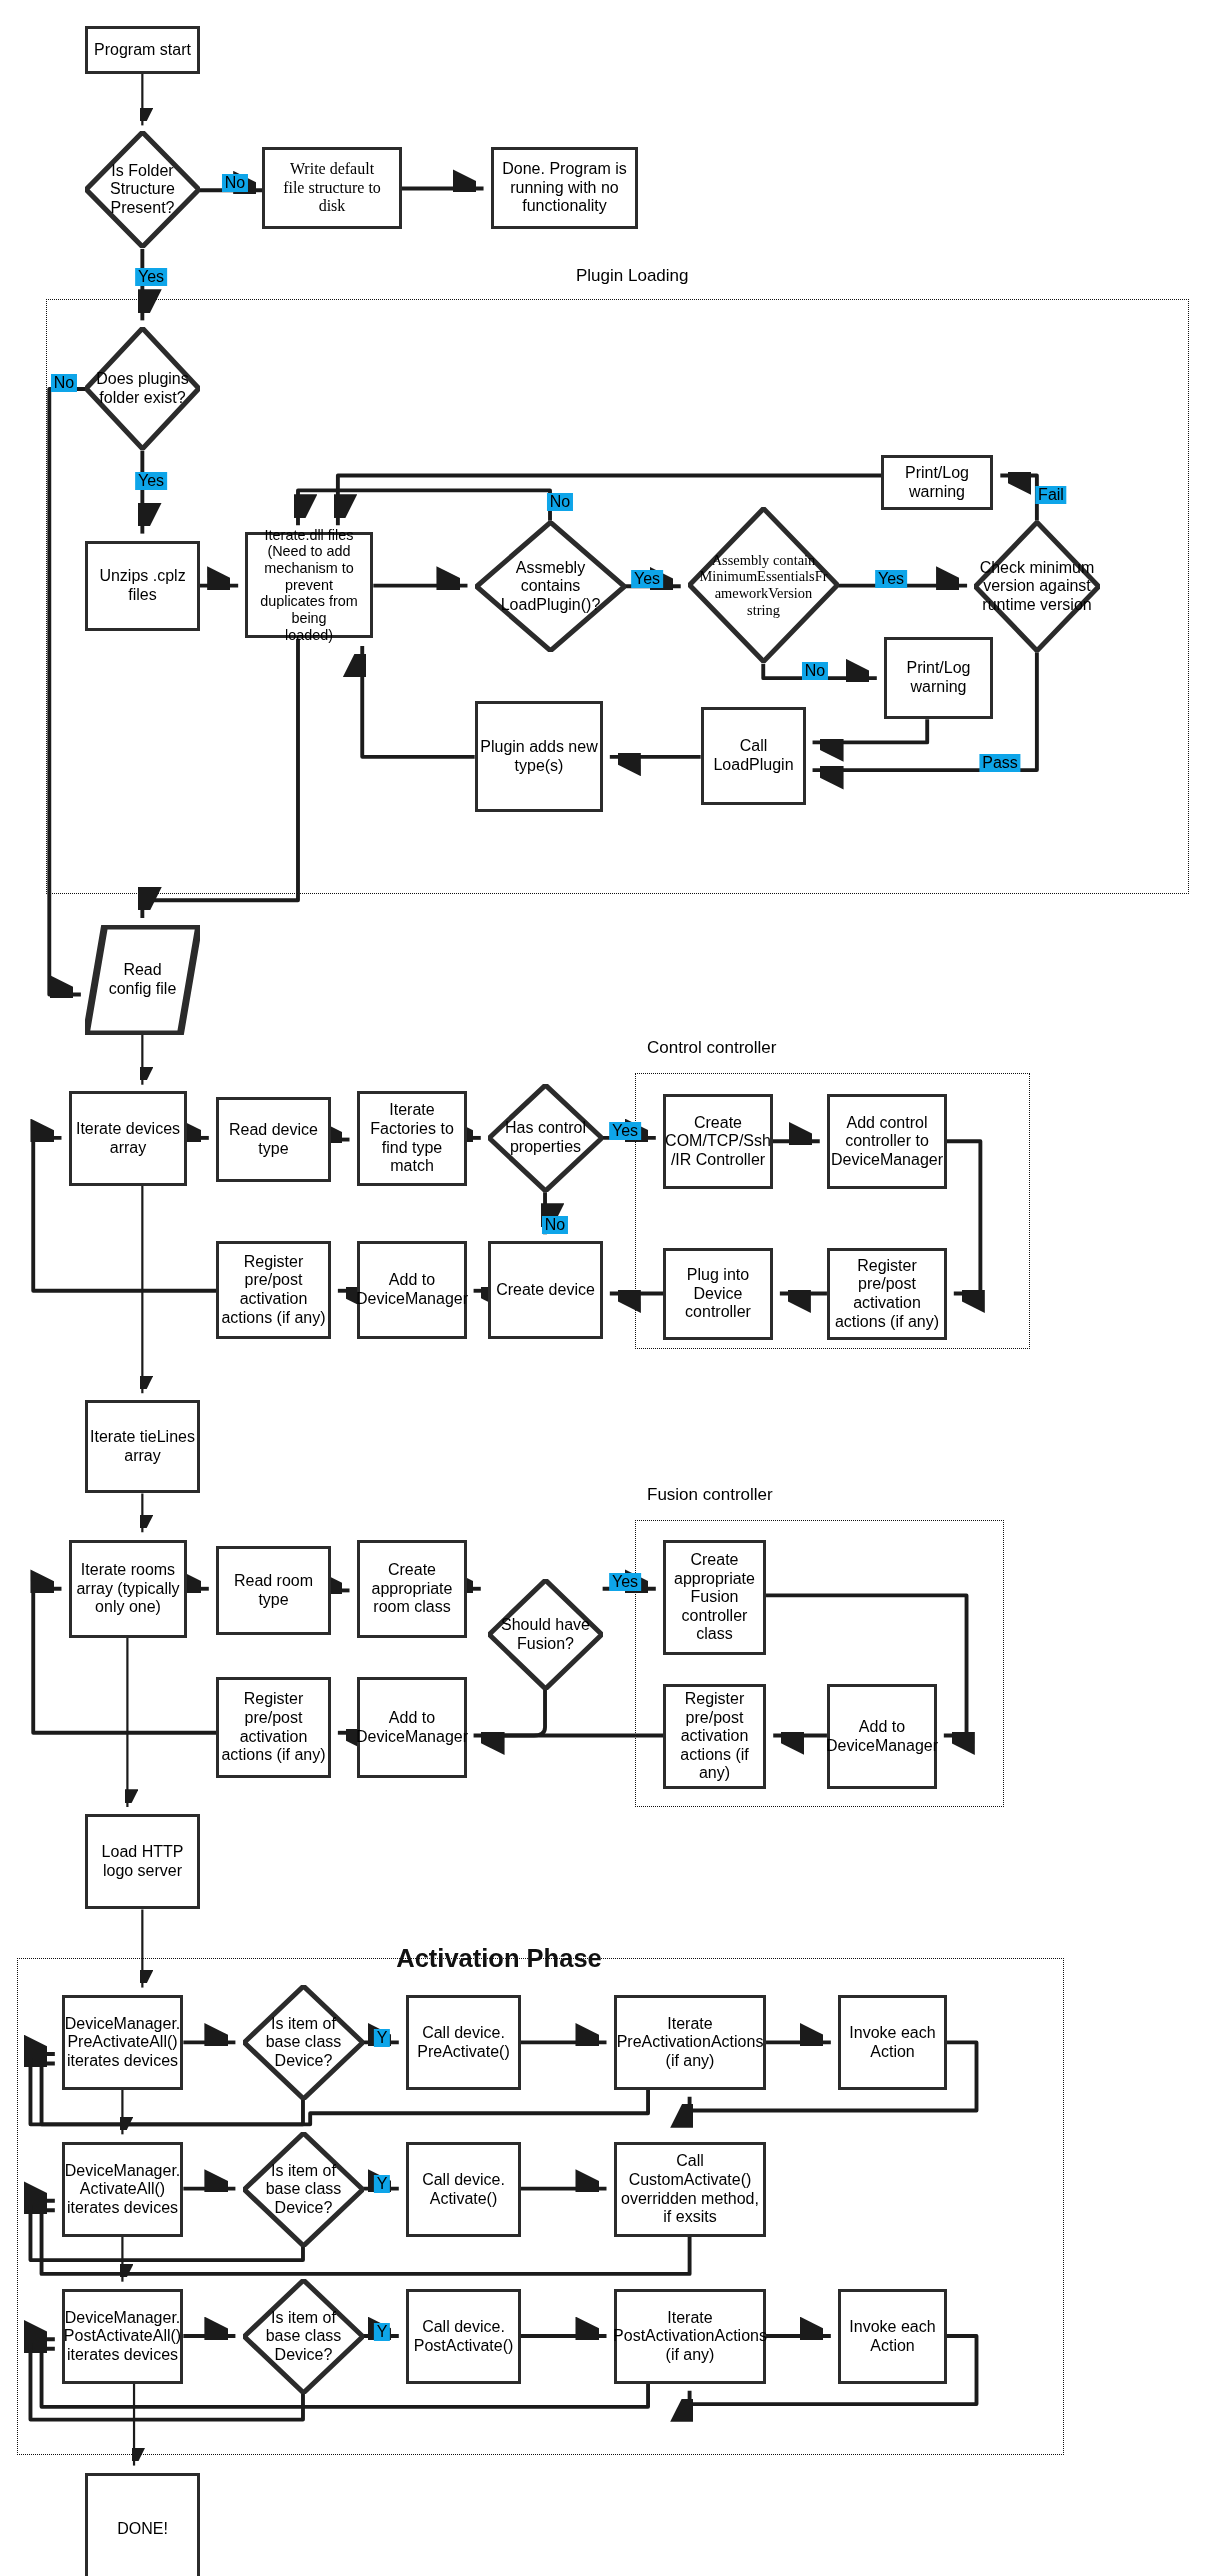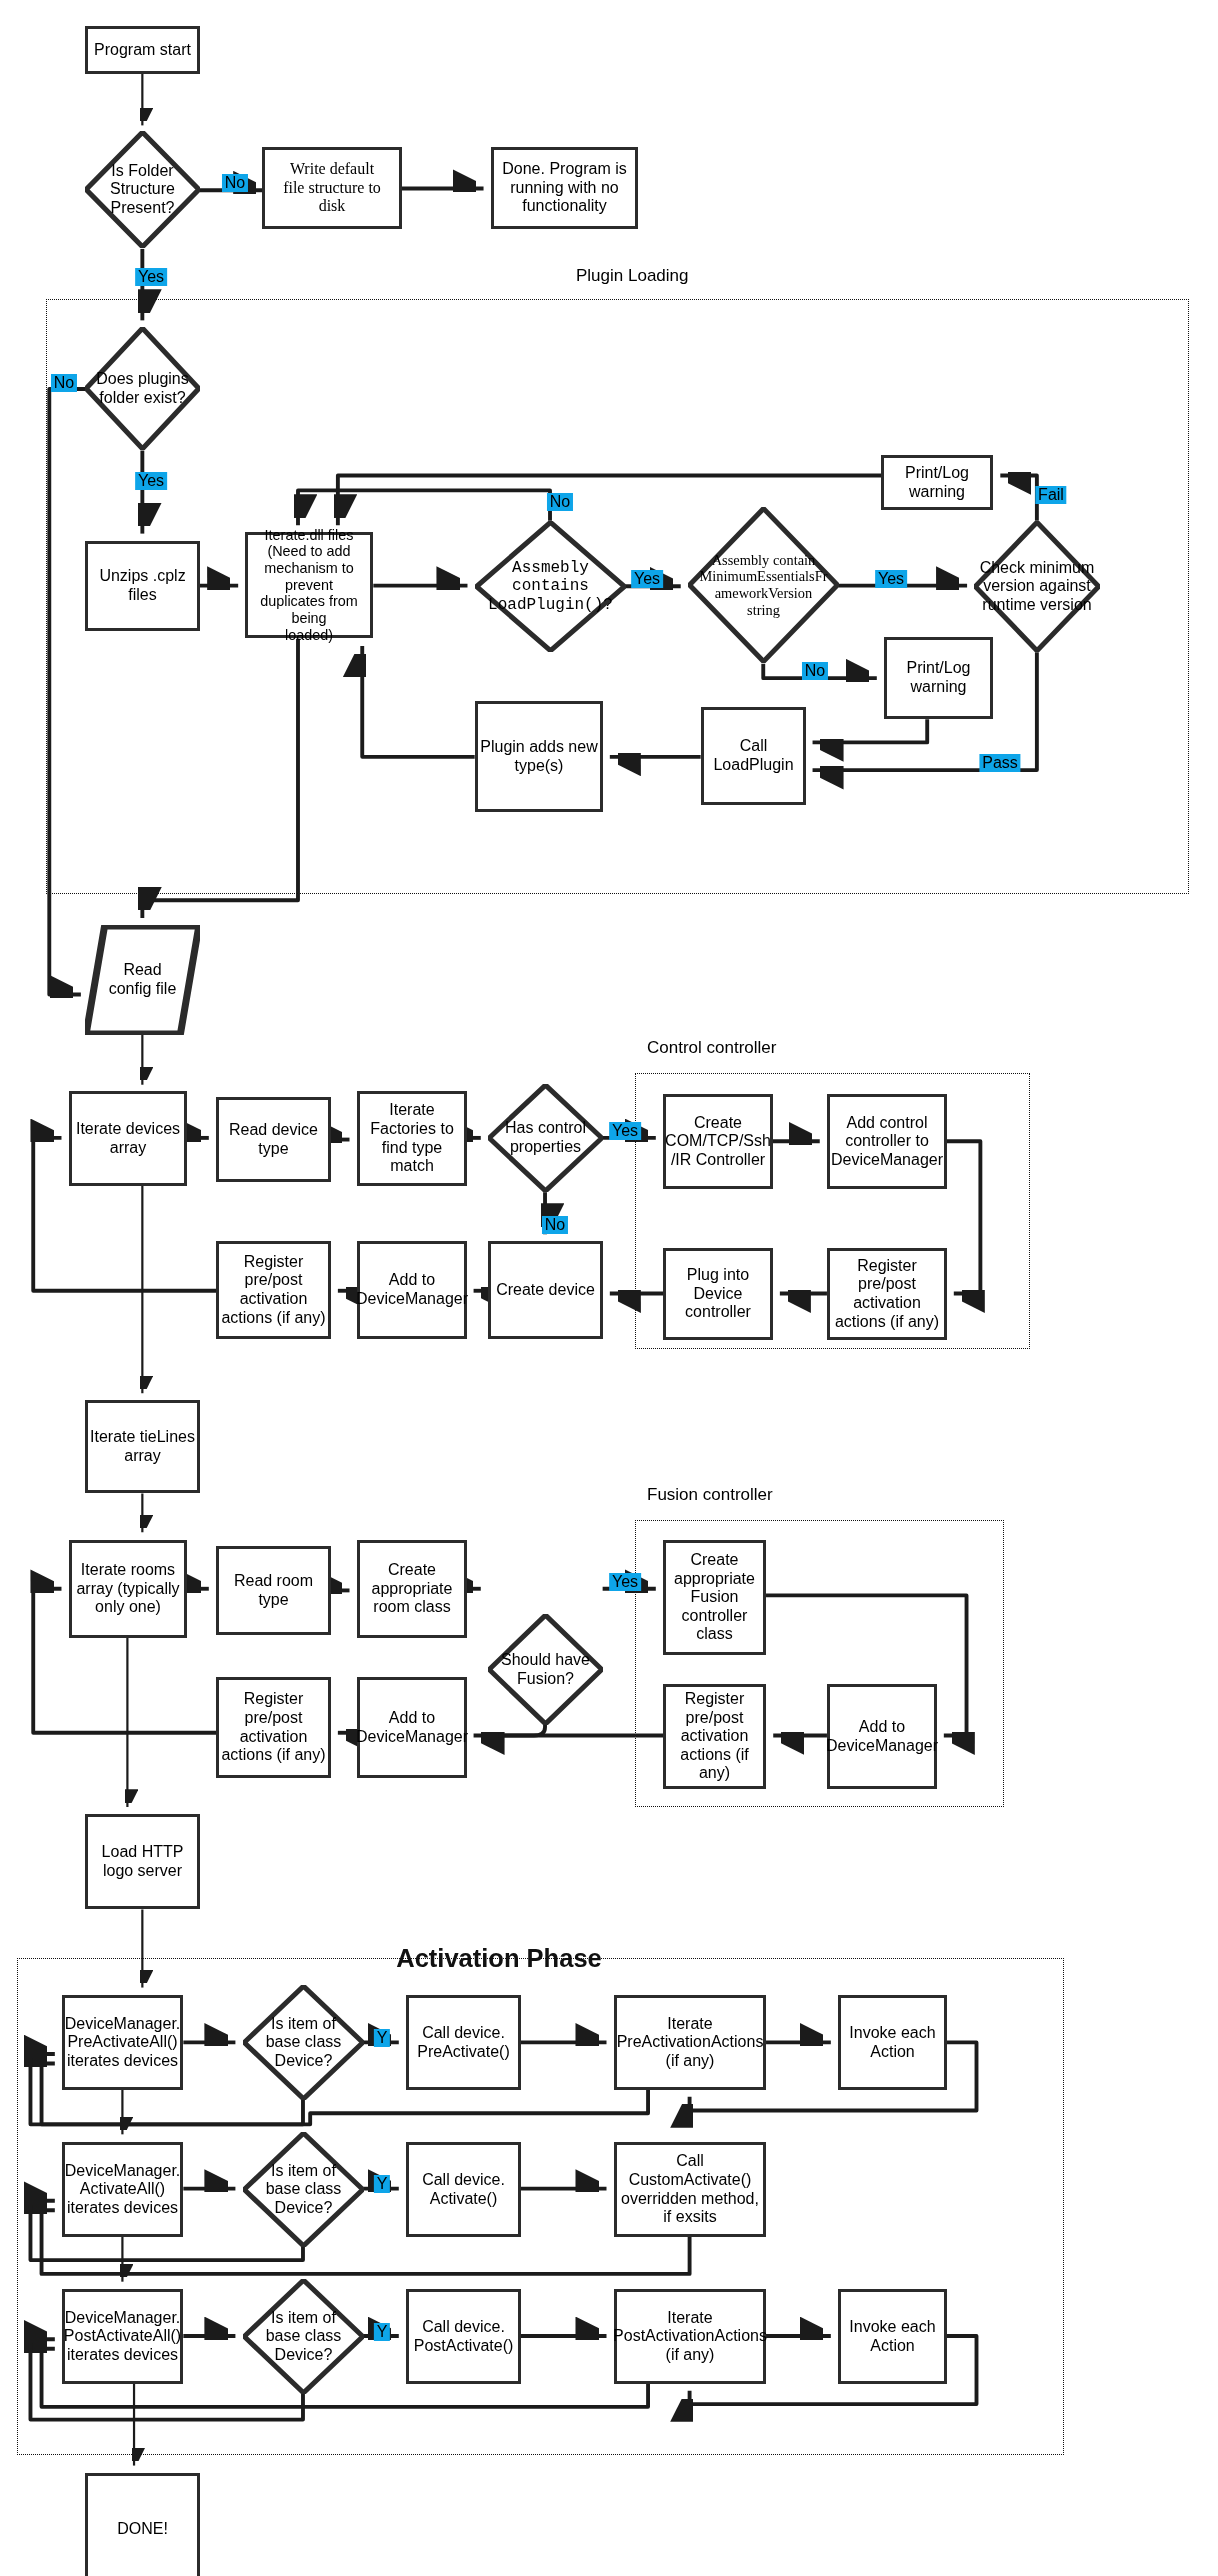--- a/index.html
+++ b/index.html
@@ -226,21 +226,21 @@
     </svg>
   <span>Is Folder
 Structure
 Present?</span></div>
 <div class="node shaped" style="left:85px;top:327px;width:115px;height:123px;">
   <svg viewBox="0 0 100 100" preserveAspectRatio="none">
       <polygon points="50,1 99,50 50,99 1,50"></polygon>
     </svg>
   <span>Does plugins
 folder exist?</span></div>
-<div class="node shaped" style="left:475px;top:521px;width:151px;height:131px;font-family:Liberation Mono, monospace;">
+<div class="node shaped" style="left:475px;top:521px;width:151px;height:131px;">
   <svg viewBox="0 0 100 100" preserveAspectRatio="none">
       <polygon points="50,1 99,50 50,99 1,50"></polygon>
     </svg>
   <span>Assmebly
 contains
 LoadPlugin()?</span></div>
 <div class="node shaped" style="left:688px;top:507px;width:151px;height:156px;font-size:14.4px;font-family:Liberation Serif, serif;">
   <svg viewBox="0 0 100 100" preserveAspectRatio="none">
       <polygon points="50,1 99,50 50,99 1,50"></polygon>
     </svg>
@@ -254,21 +254,21 @@
     </svg>
   <span>Check minimum
 version against
 runtime version</span></div>
 <div class="node shaped" style="left:488px;top:1084px;width:115px;height:108px;">
   <svg viewBox="0 0 100 100" preserveAspectRatio="none">
       <polygon points="50,1 99,50 50,99 1,50"></polygon>
     </svg>
   <span>Has control
 properties</span></div>
-<div class="node shaped" style="left:488px;top:1614px;width:115px;height:111px;">
+<div class="node shaped" style="left:488px;top:1579px;width:115px;height:111px;">
   <svg viewBox="0 0 100 100" preserveAspectRatio="none">
       <polygon points="50,1 99,50 50,99 1,50"></polygon>
     </svg>
   <span>Should have
 Fusion?</span></div>
 <div class="node shaped" style="left:243px;top:1985px;width:121px;height:115px;">
   <svg viewBox="0 0 100 100" preserveAspectRatio="none">
       <polygon points="50,1 99,50 50,99 1,50"></polygon>
     </svg>
   <span>Is item of

